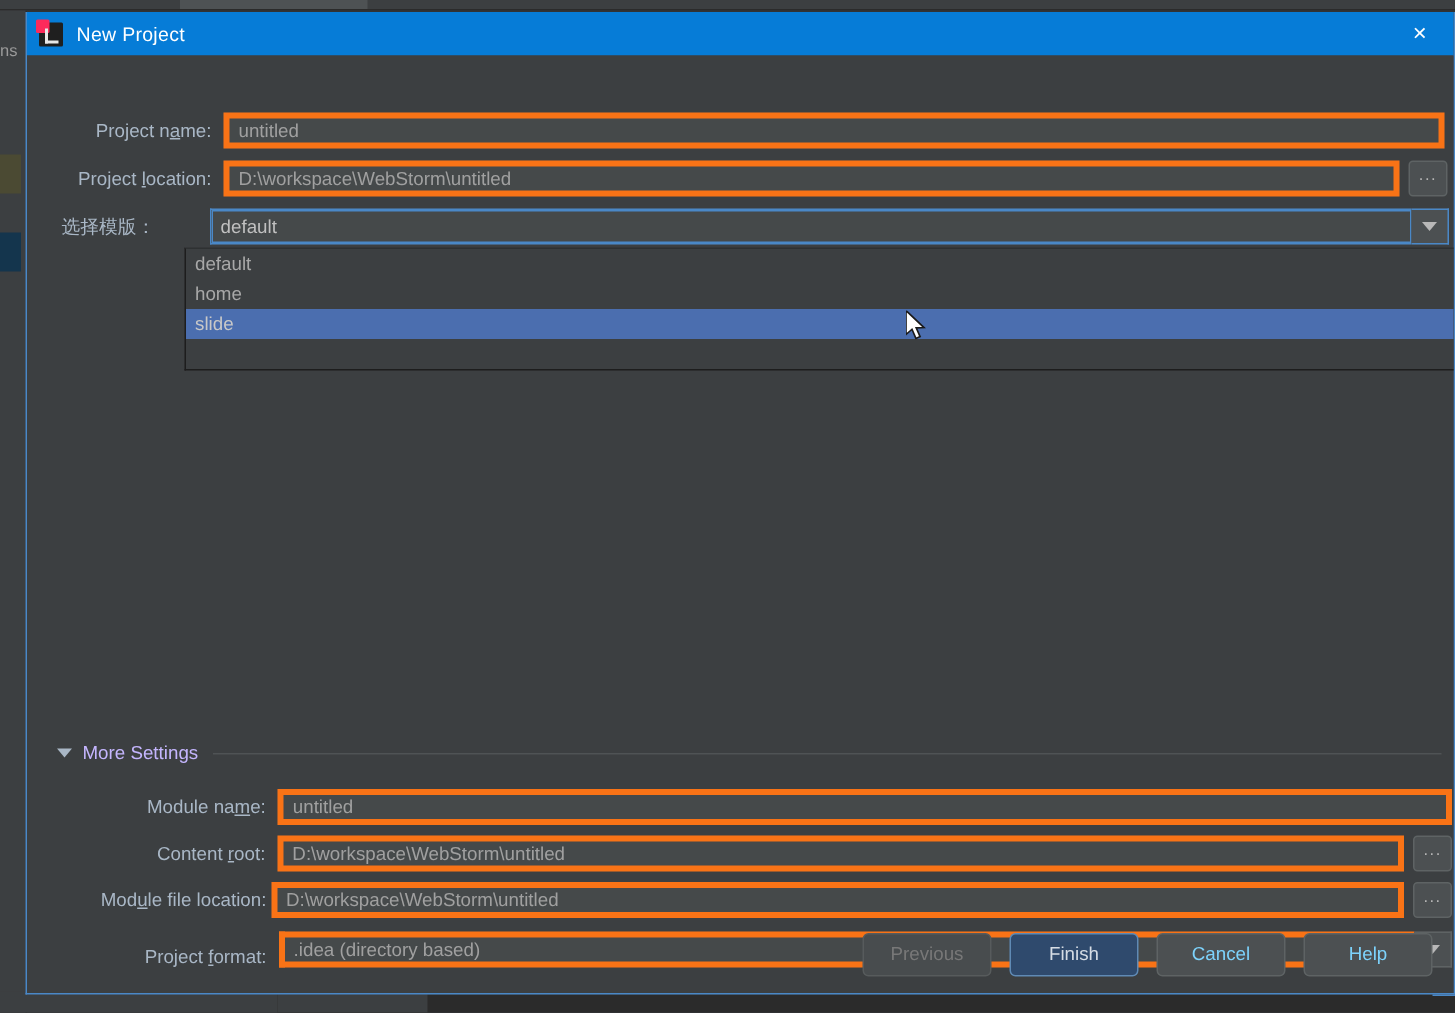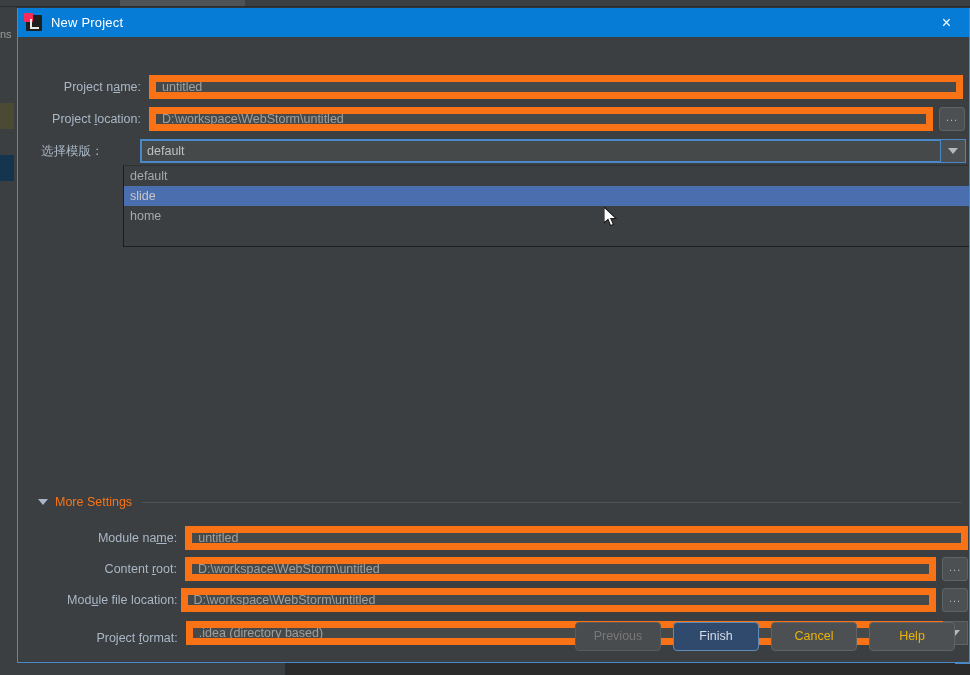--- a/index.html
+++ b/index.html
@@ -120,21 +120,21 @@
   }
   .lbl {
     color: #a9b7c6; font-size: 12.5px;
     white-space: nowrap;
     text-align: right;
   }
   .lbl .mn { text-decoration: underline; }
 
   .field {
     background: #45494a;
-    border: 7px solid #f97316;
+    border: 4px solid #f97316;
     color: #a0a0a0;
     font-size: 12.5px;
     height: 24px;
     display: flex; align-items: center;
     padding: 0 6px;
     overflow: hidden; white-space: nowrap;
   }
   .field.focused {
     border: 1px solid #4a88c7;
     box-shadow: inset 0 0 0 1px #4a88c7;
@@ -203,40 +203,40 @@
     height: 20px;
     padding-left: 12px;
   }
   .ms-tri {
     width: 0; height: 0;
     border-left: 5px solid transparent;
     border-right: 5px solid transparent;
     border-top: 6px solid #a9b7c6;
     margin-right: 7px;
   }
-  .ms-title { color: #f97316; font-size: 12.5px; white-space: nowrap; }
+  .ms-title { color: #c4b5fd; font-size: 12.5px; white-space: nowrap; }
   .ms-line {
     flex: 1 1 auto; height: 1px;
     background: #4f5355;
     margin-left: 10px; margin-right: 5px;
   }
 
   
   .footer {
     position: absolute; left: 0; bottom: 0;
     width: 951px; height: 52px;
     display: flex; align-items: center; justify-content: flex-end;
     padding-right: 14px; gap: 12px;
   }
   .btn {
     min-width: 86px; height: 29px;
     background: #4c5052;
     border: 1px solid #5e6364;
     border-radius: 4px;
-    color: #eab308; font-size: 12.5px;
+    color: #7dd3fc; font-size: 12.5px;
     display: flex; align-items: center; justify-content: center;
     cursor: pointer; user-select: none;
   }
   .btn.disabled { color: #787878; background: #484c4e; border-color: #575b5c; }
   .btn.default {
     background: #2f4a6d;
     border: 1px solid #5f8ab5;
     color: #d6dde5;
   }
 
@@ -287,22 +287,22 @@
     <div class="row" style="left:23px; top:102px; width:925px;">
       <div class="lbl" style="width:100px; text-align:left;">选择模版：</div>
       <div class="field focused" style="width:817px; margin-left:1px; border-right:none;">default</div>
       <div class="combo-arrow focused">
           <span class="tri"></span>
         </div>
     </div>
 
     <div id="dropdown-popup">
       <div class="dd-item">default</div>
+      <div class="dd-item">home</div>
       <div class="dd-item selected">slide</div>
-      <div class="dd-item">home</div>
     </div>
 
     <div id="more-settings">
       <div class="ms-header">
         <span class="ms-tri"></span>
         <span class="ms-title"><span>Mor</span><span class="mn">e</span><span> Settings</span></span>
         <span class="ms-line"></span>
       </div>
     </div>
 

